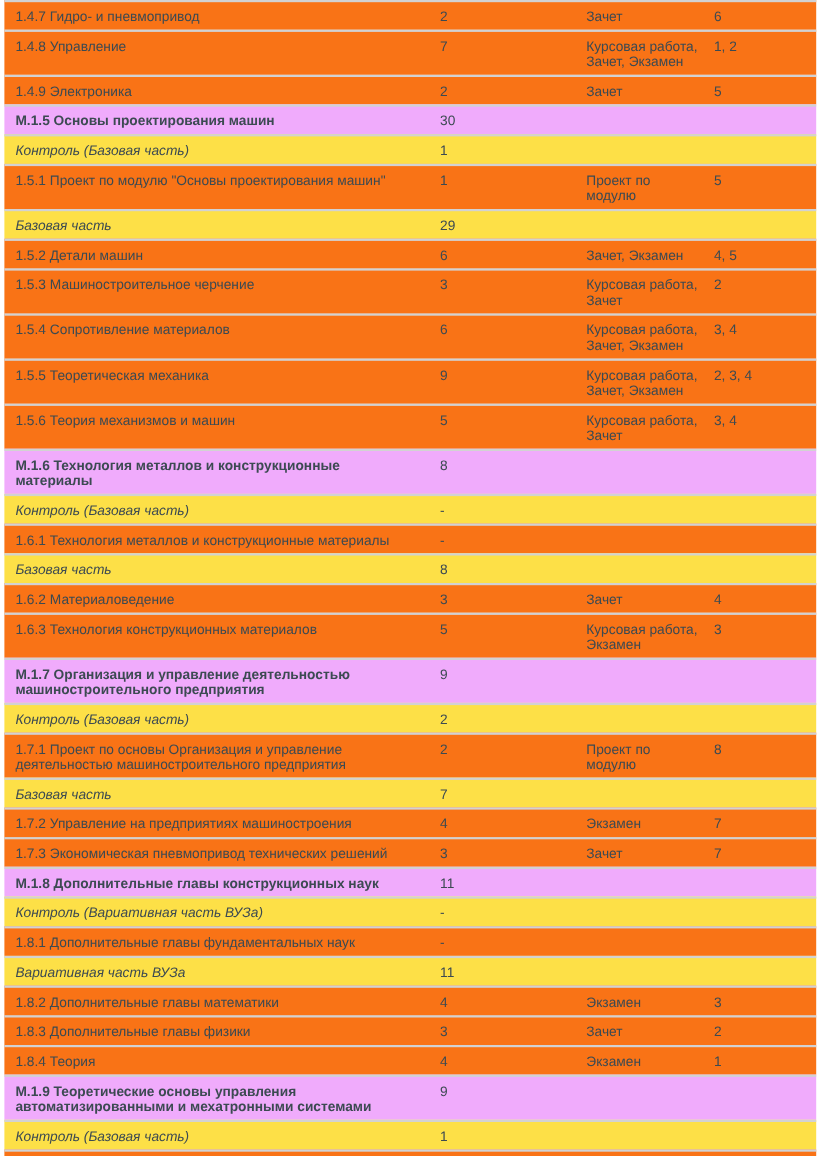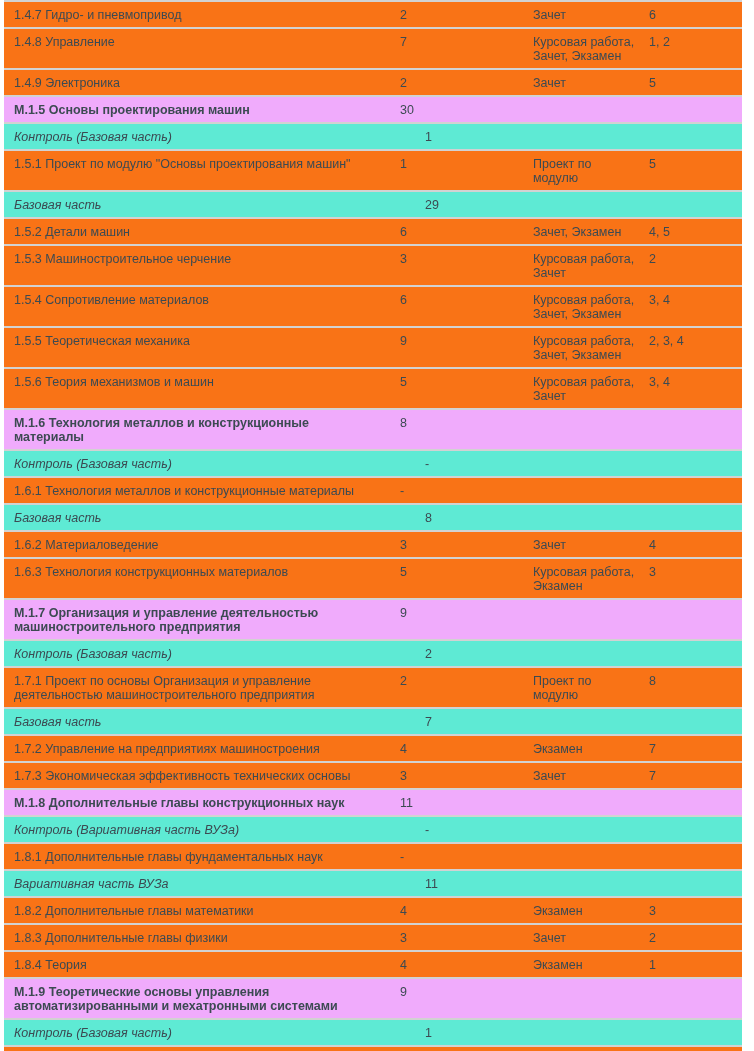--- a/index.html
+++ b/index.html
@@ -38,22 +38,21 @@
   .c-assessment {
     padding-right: 6px;
   }
   .row--module {
     background: #f0abfc;
   }
   .row--module .c-name {
     font-weight: 700;
   }
   .row--section {
-    background: #5eead4;
-    gap: 25px;
+    background: #fde047;
   }
   .row--section .c-name {
     font-style: italic;
   }
 </style>
 </head>
 <body>
 
 <div class="curriculum-table" id="curriculum-table">
   <div class="row row--course">
@@ -221,21 +220,21 @@
   </div>
 
   <div class="row row--course">
     <div class="cell c-name">1.7.2 Управление на предприятиях машиностроения</div>
     <div class="cell c-credits">4</div>
     <div class="cell c-assessment">Экзамен</div>
     <div class="cell c-semesters">7</div>
   </div>
 
   <div class="row row--course">
-    <div class="cell c-name">1.7.3 Экономическая эффективность технических основы</div>
+    <div class="cell c-name">1.7.3 Экономическая пневмопривод технических решений</div>
     <div class="cell c-credits">3</div>
     <div class="cell c-assessment">Зачет</div>
     <div class="cell c-semesters">7</div>
   </div>
 
   <div class="row row--module">
     <div class="cell c-name">М.1.8 Дополнительные главы конструкционных наук</div>
     <div class="cell c-credits">11</div>
     <div class="cell c-assessment"></div>
     <div class="cell c-semesters"></div>

